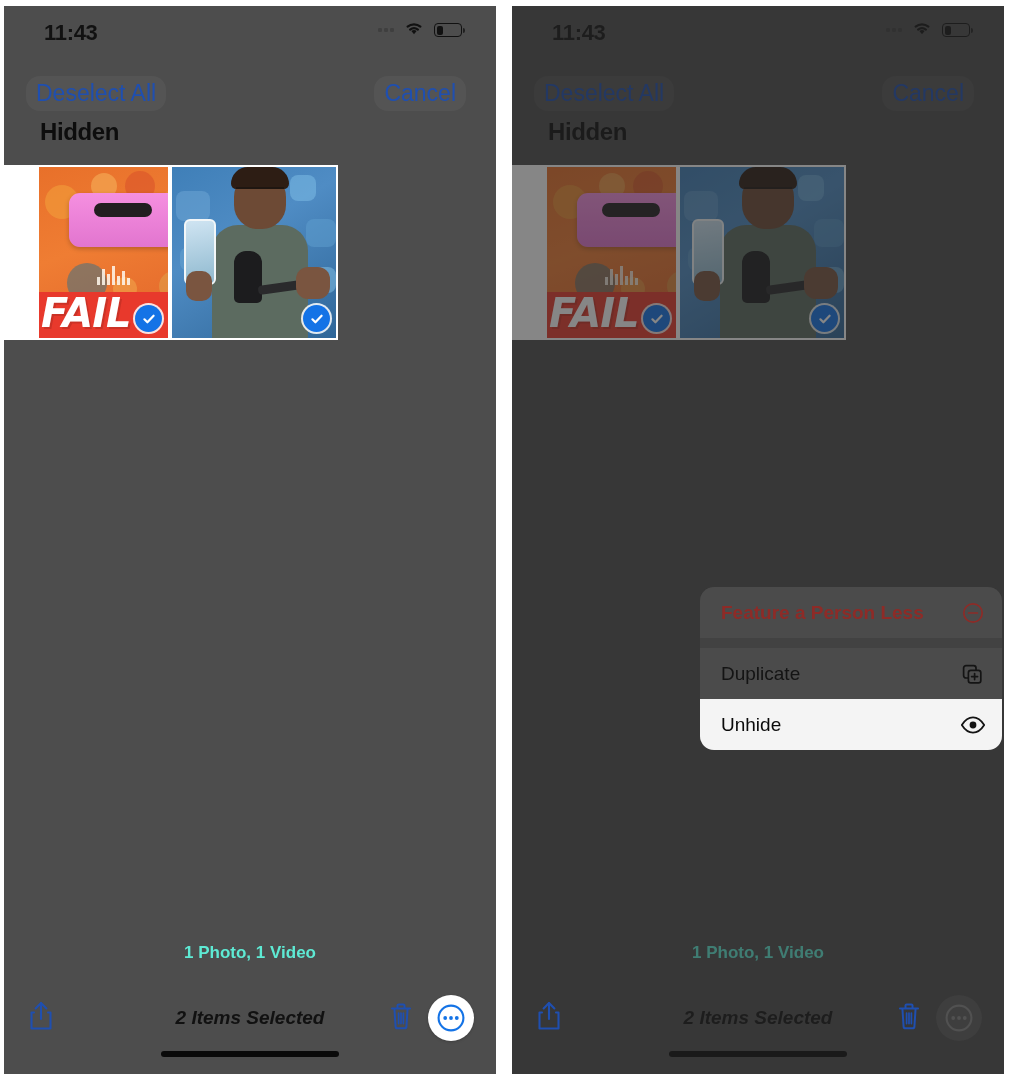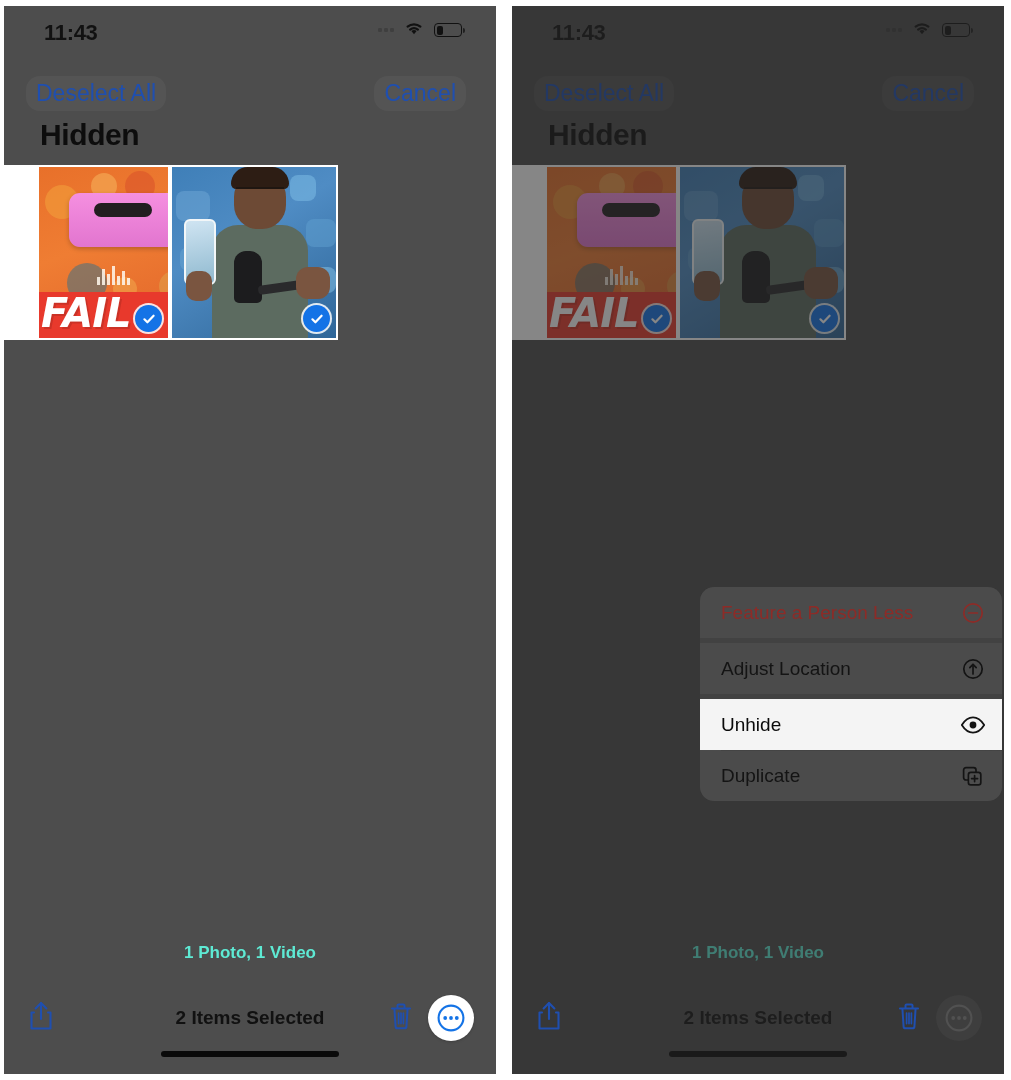--- a/index.html
+++ b/index.html
@@ -128,21 +128,21 @@
   }
   .nav-btn.ghost {
     background: rgba(255,255,255,0.045);
   }
 
   
   .page-title {
     position: absolute;
     top: 112px;
     left: 36px;
-    font-size: 30px;
+    font-size: 24px;
     font-weight: bold;
     color: #0d0d0d;
     letter-spacing: -0.4px;
   }
 
   
   .photo-grid {
     position: absolute;
     top: 159px;
     left: 0;
@@ -298,20 +298,21 @@
     box-sizing: border-box;
   }
   .toolbar .selected-label {
     position: absolute;
     left: 0; right: 0;
     text-align: center;
     font-size: 19px;
     font-weight: bold;
     color: #111;
     pointer-events: none;
+    font-style: italic;
   }
   .tb-right { display: flex; align-items: center; gap: 14px; z-index: 2; }
   .tb-left  { z-index: 2; }
 
   .more-btn {
     width: 46px; height: 46px; border-radius: 50%;
     background: #ffffff;
     display: flex; align-items: center; justify-content: center;
     box-shadow: 0 1px 3px rgba(0,0,0,.18);
   }
@@ -360,21 +361,21 @@
     color: #141414;
     font-size: 19px;
   }
   .menu-row + .menu-row::before {
     content: "";
     position: absolute;
     left: 21px; right: 0; top: 0;
     height: 1px;
     background: rgba(30,30,30,0.16);
   }
-  .menu-row.destructive { color: #8e2b27; }
+  .menu-row.destructive { color: #8e2b27; font-weight: bold; }
   .menu-row.destructive .menu-icon { color: #8e2b27; }
   .menu-row.highlighted {
     background: #f4f4f4;
     color: #0a0a0a;
   }
   .menu-row.highlighted::before { display: none; }
   .menu-icon {
     display: flex;
     align-items: center;
     justify-content: center;
@@ -642,52 +643,42 @@
             <span class="menu-icon">
               <svg width="22" height="22" viewBox="0 0 22 22">
                 <circle cx="11" cy="11" r="9.2" stroke="currentColor" stroke-width="1.7" fill="none"></circle>
                 <path d="M6.6 11 H15.4" stroke="currentColor" stroke-width="1.7" stroke-linecap="round"></path>
               </svg>
             </span>
           </div>
         </div>
 
         <div class="menu-group">
-          <div class="menu-row">
-            <span class="menu-label">Adjust Location</span>
-            <span class="menu-icon">
-              <svg width="22" height="22" viewBox="0 0 22 22">
-                <circle cx="11" cy="11" r="9.2" stroke="currentColor" stroke-width="1.7" fill="none"></circle>
-                <path d="M11 16 V6.6" stroke="currentColor" stroke-width="1.7" stroke-linecap="round"></path>
-                <path d="M7.8 9.6 L11 6.3 L14.2 9.6" stroke="currentColor" stroke-width="1.7" fill="none" stroke-linecap="round" stroke-linejoin="round"></path>
-              </svg>
-            </span>
-          </div>
         </div>
 
 
         <div class="menu-group">
-          <div class="menu-row highlighted">
-            <span class="menu-label">Unhide</span>
-            <span class="menu-icon">
-              <svg width="26" height="20" viewBox="0 0 26 20">
-                <path d="M1.8 10 C5.6 4 10 2.4 13 2.4 C16 2.4 20.4 4 24.2 10 C20.4 16 16 17.6 13 17.6 C10 17.6 5.6 16 1.8 10 Z" stroke="currentColor" stroke-width="1.8" fill="none" stroke-linejoin="round"></path>
-                <circle cx="13" cy="10" r="3.4" fill="currentColor"></circle>
-              </svg>
-            </span>
-          </div>
           <div class="menu-row">
             <span class="menu-label">Duplicate</span>
             <span class="menu-icon">
               <svg width="24" height="22" viewBox="0 0 24 22">
                 <rect x="2.6" y="2.6" width="12.4" height="12.4" rx="2.4" stroke="currentColor" stroke-width="1.7" fill="none"></rect>
                 <rect x="7.4" y="7.4" width="12.4" height="12.4" rx="2.4" stroke="currentColor" stroke-width="1.7" fill="#4d4d4d"></rect>
                 <path d="M13.6 10.6 V16.6 M10.6 13.6 H16.6" stroke="currentColor" stroke-width="1.7" stroke-linecap="round"></path>
               </svg>
             </span>
           </div>
+          <div class="menu-row highlighted">
+            <span class="menu-label">Unhide</span>
+            <span class="menu-icon">
+              <svg width="26" height="20" viewBox="0 0 26 20">
+                <path d="M1.8 10 C5.6 4 10 2.4 13 2.4 C16 2.4 20.4 4 24.2 10 C20.4 16 16 17.6 13 17.6 C10 17.6 5.6 16 1.8 10 Z" stroke="currentColor" stroke-width="1.8" fill="none" stroke-linejoin="round"></path>
+                <circle cx="13" cy="10" r="3.4" fill="currentColor"></circle>
+              </svg>
+            </span>
+          </div>
         </div>
 
       </div>
     </div>
   </div>
 
 </div>
 
 </body></html>

